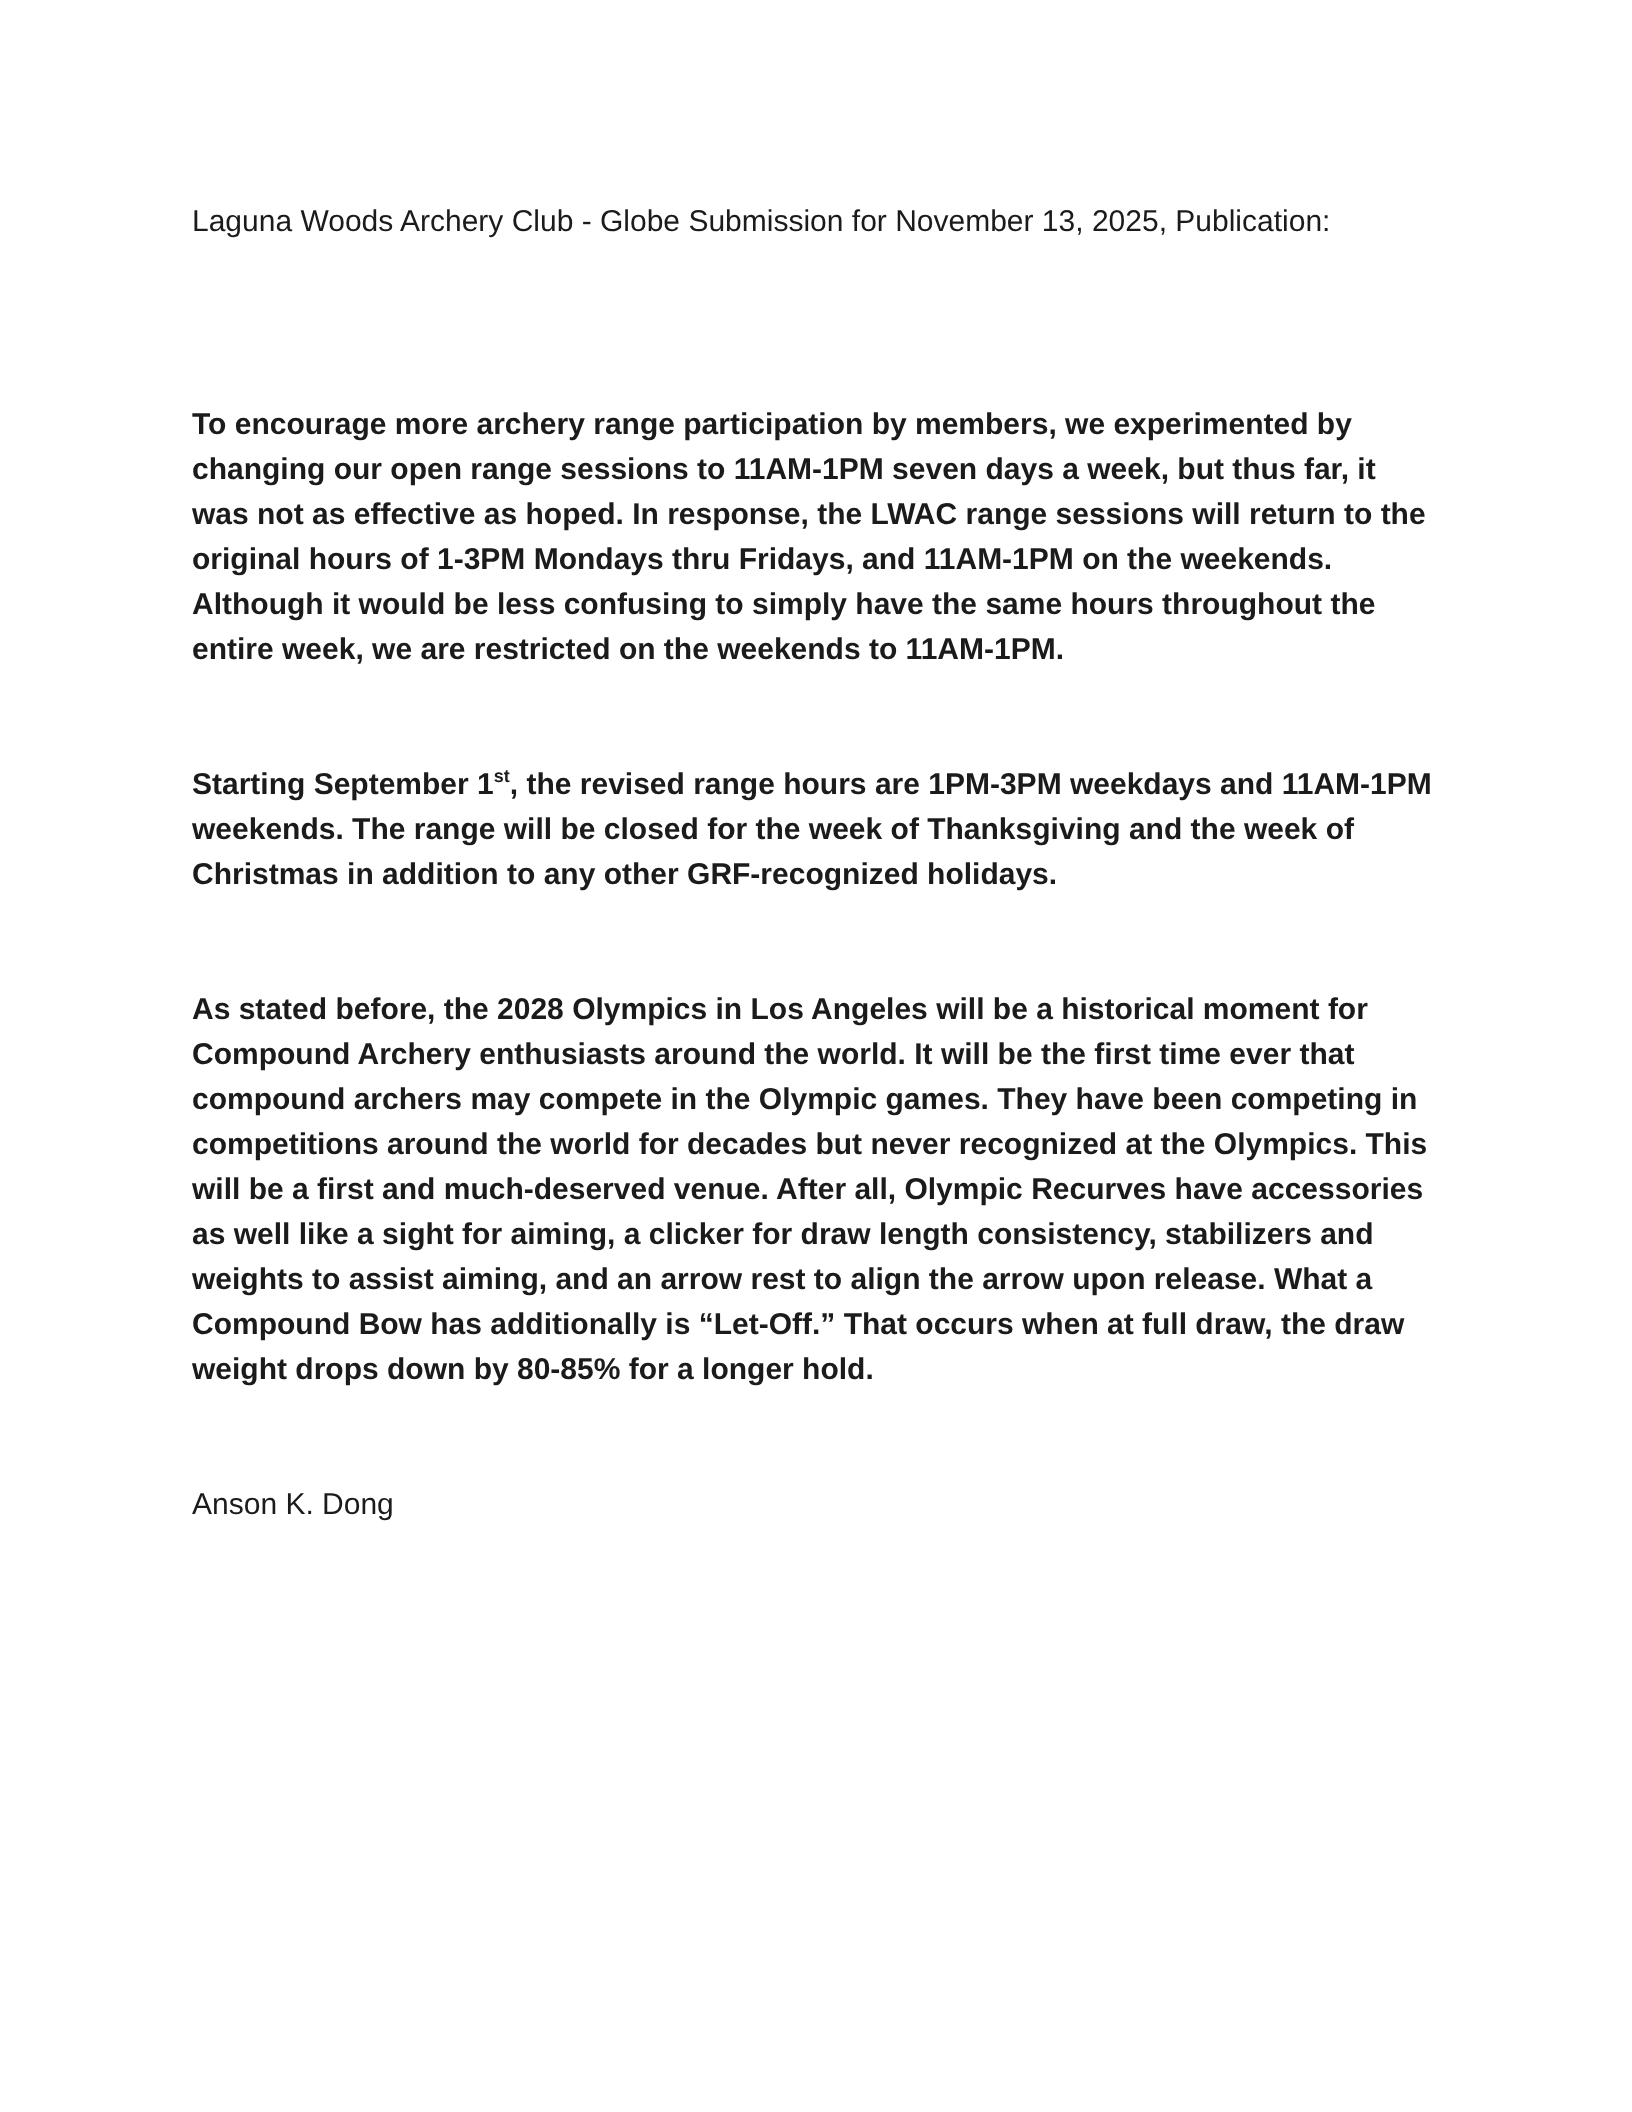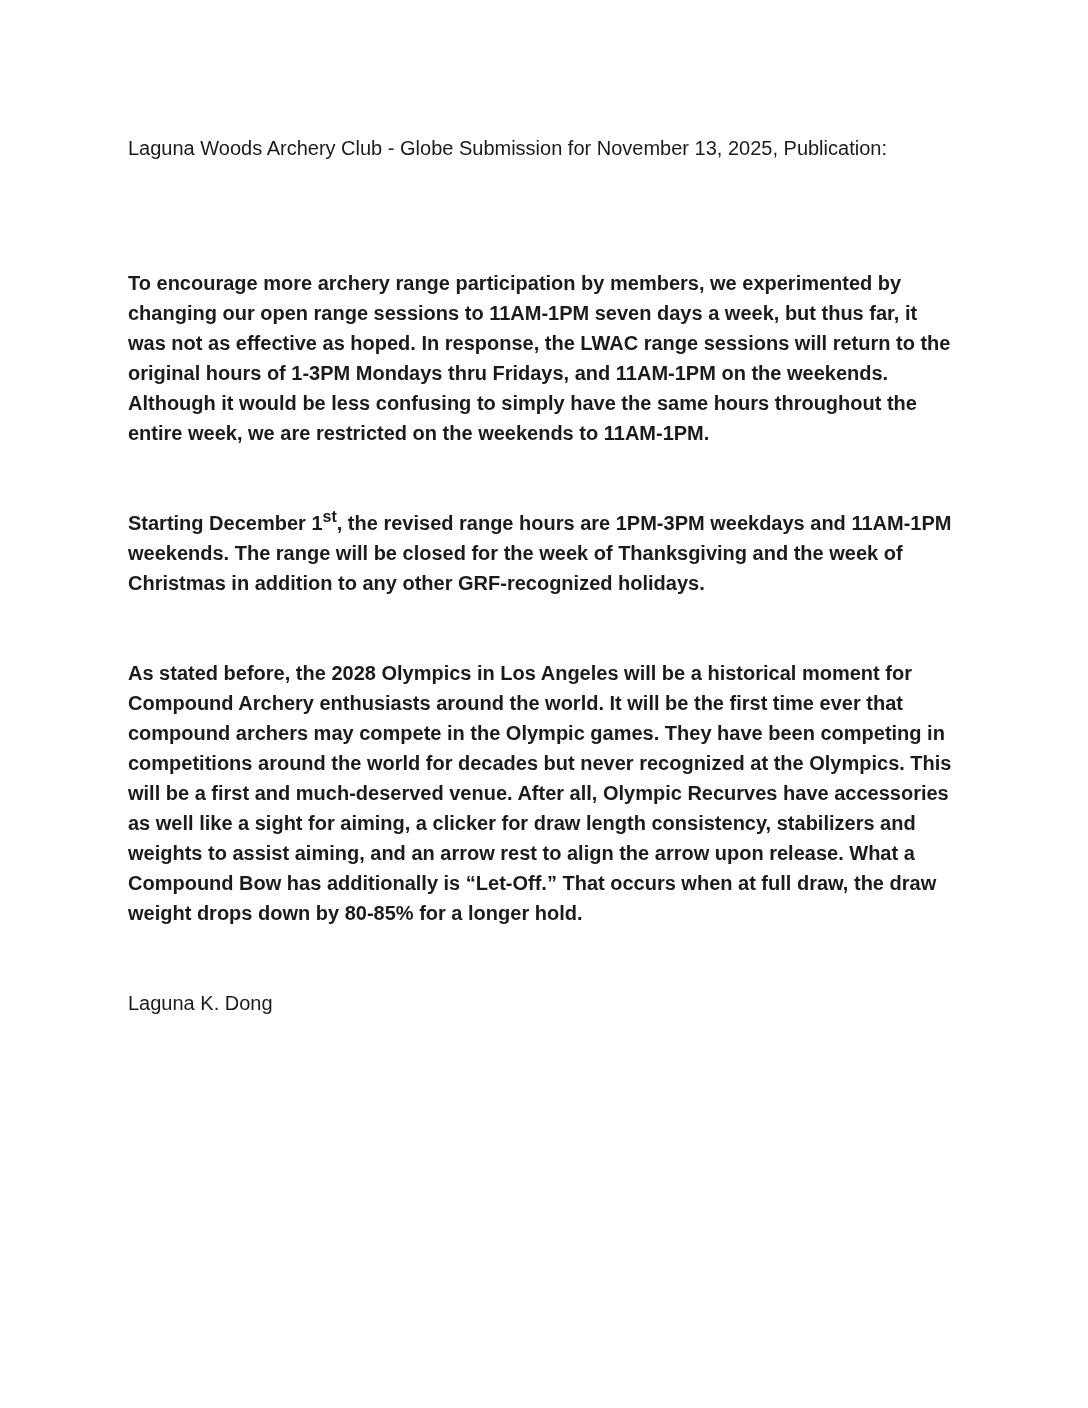--- a/index.html
+++ b/index.html
@@ -40,37 +40,37 @@
     margin-bottom: 95px;
     white-space: pre-wrap;
   }
   .email-link {
     color: var(--link-color);
     text-decoration: underline;
     text-underline-offset: 3px;
     cursor: pointer;
   }
   sup.ordinal {
-    font-size: 16px;
+    font-size: 12px;
     line-height: 0;
     vertical-align: super;
   }
   .signature {
     white-space: nowrap;
   }
 </style>
 </head>
 <body>
 
 <div class="page">
 
   <p class="doc-title">Laguna Woods Archery Club - Globe Submission for November 13, 2025, Publication:</p>
 
   <p class="para">To encourage more archery range participation by members, we experimented by changing our open range sessions to 11AM-1PM seven days a week, but thus far, it was not as effective as hoped. In response, the LWAC range sessions will return to the original hours of 1-3PM Mondays thru Fridays, and 11AM-1PM on the weekends. Although it would be less confusing to simply have the same hours throughout the entire week, we are restricted on the weekends to 11AM-1PM.</p>
 
-  <p class="para"><span>Starting December 1</span><sup class="ordinal">st</sup><span>, the revised range hours are 1PM-3PM weekdays and 11AM-1PM weekends. The range will be closed for the week of Thanksgiving and the week of Christmas in addition to any other GRF-recognized holidays.</span></p>
+  <p class="para"><span>Starting September 1</span><sup class="ordinal">st</sup><span>, the revised range hours are 1PM-3PM weekdays and 11AM-1PM weekends. The range will be closed for the week of Thanksgiving and the week of Christmas in addition to any other GRF-recognized holidays.</span></p>
 
   <p class="para">As stated before, the 2028 Olympics in Los Angeles will be a historical moment for Compound Archery enthusiasts around the world. It will be the first time ever that compound archers may compete in the Olympic games. They have been competing in competitions around the world for decades but never recognized at the Olympics. This will be a first and much-deserved venue. After all, Olympic Recurves have accessories as well like a sight for aiming, a clicker for draw length consistency, stabilizers and weights to assist aiming, and an arrow rest to align the arrow upon release. What a Compound Bow has additionally is “Let-Off.” That occurs when at full draw, the draw weight drops down by 80-85% for a longer hold.</p>
 
 
-  <p class="signature">Laguna K. Dong</p>
+  <p class="signature">Anson K. Dong</p>
 
 </div>
 
 </body></html>

